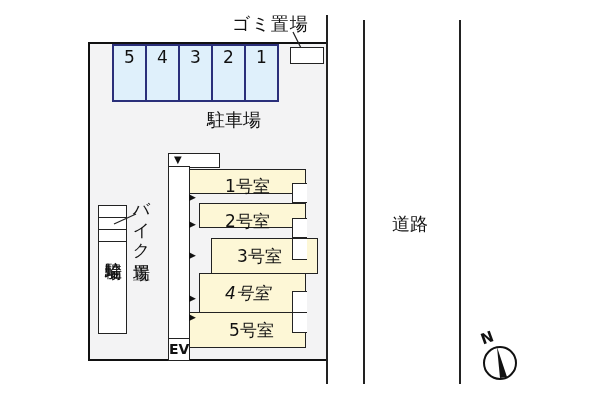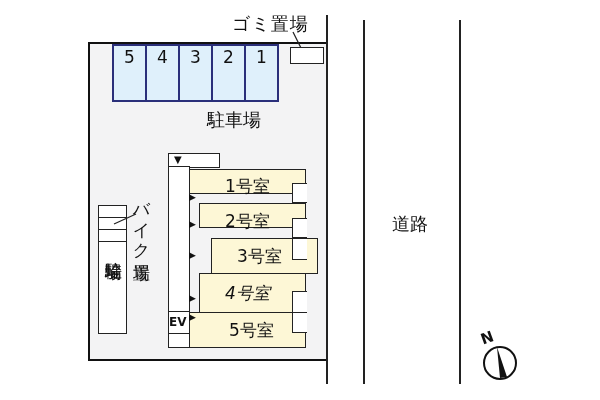--- a/index.html
+++ b/index.html
@@ -12,22 +12,22 @@
   .parking { left:112px; top:44px; width:167px; height:58px; display:flex;
              border:2px solid #2a2f7a; background:#dff0fb; }
   .pcell { flex:1; border-right:2px solid #2a2f7a; text-align:center;
            font-size:17px; line-height:22px; color:#111; }
   .pcell:last-child { border-right:none; }
   .label { font-size:18px; white-space:nowrap; }
   .garbage { left:290px; top:47px; width:34px; height:17px; background:#fff; border:1.5px solid #222; }
   .corridor { left:168px; top:166px; width:22px; height:182px; background:#fff; border:1.5px solid #222; }
   .stairs-top { left:168px; top:153px; width:52px; height:15px; background:#fff; border:1.5px solid #222;
                 font-size:10px; line-height:12px; padding-left:5px; }
-  .ev { left:168px; top:311px; width:22px; height:23px; background:#fff; border:1.5px solid #222;
-        font-size:12px; font-weight:bold; line-height:20px; text-align:left; }
+  .ev { left:168px; top:338px; width:22px; height:23px; background:#fff; border:1.5px solid #222;
+        font-size:14px; font-weight:bold; line-height:20px; text-align:right; }
   .room { background:#fdf7d6; border:1.5px solid #222; font-size:17px; text-align:center; }
   .balcony { background:#fff; border:1.5px solid #222; border-right:none; }
   .tri { font-size:9px; line-height:10px; }
   .bike { left:98px; top:205px; width:29px; height:129px; background:#fff; border:1.5px solid #222; }
   .bike .row { height:11px; border-bottom:1.5px solid #222; }
   .vert { writing-mode:vertical-rl; text-orientation:upright; font-size:17px; letter-spacing:1px; }
 </style>
 </head>
 <body>
 

